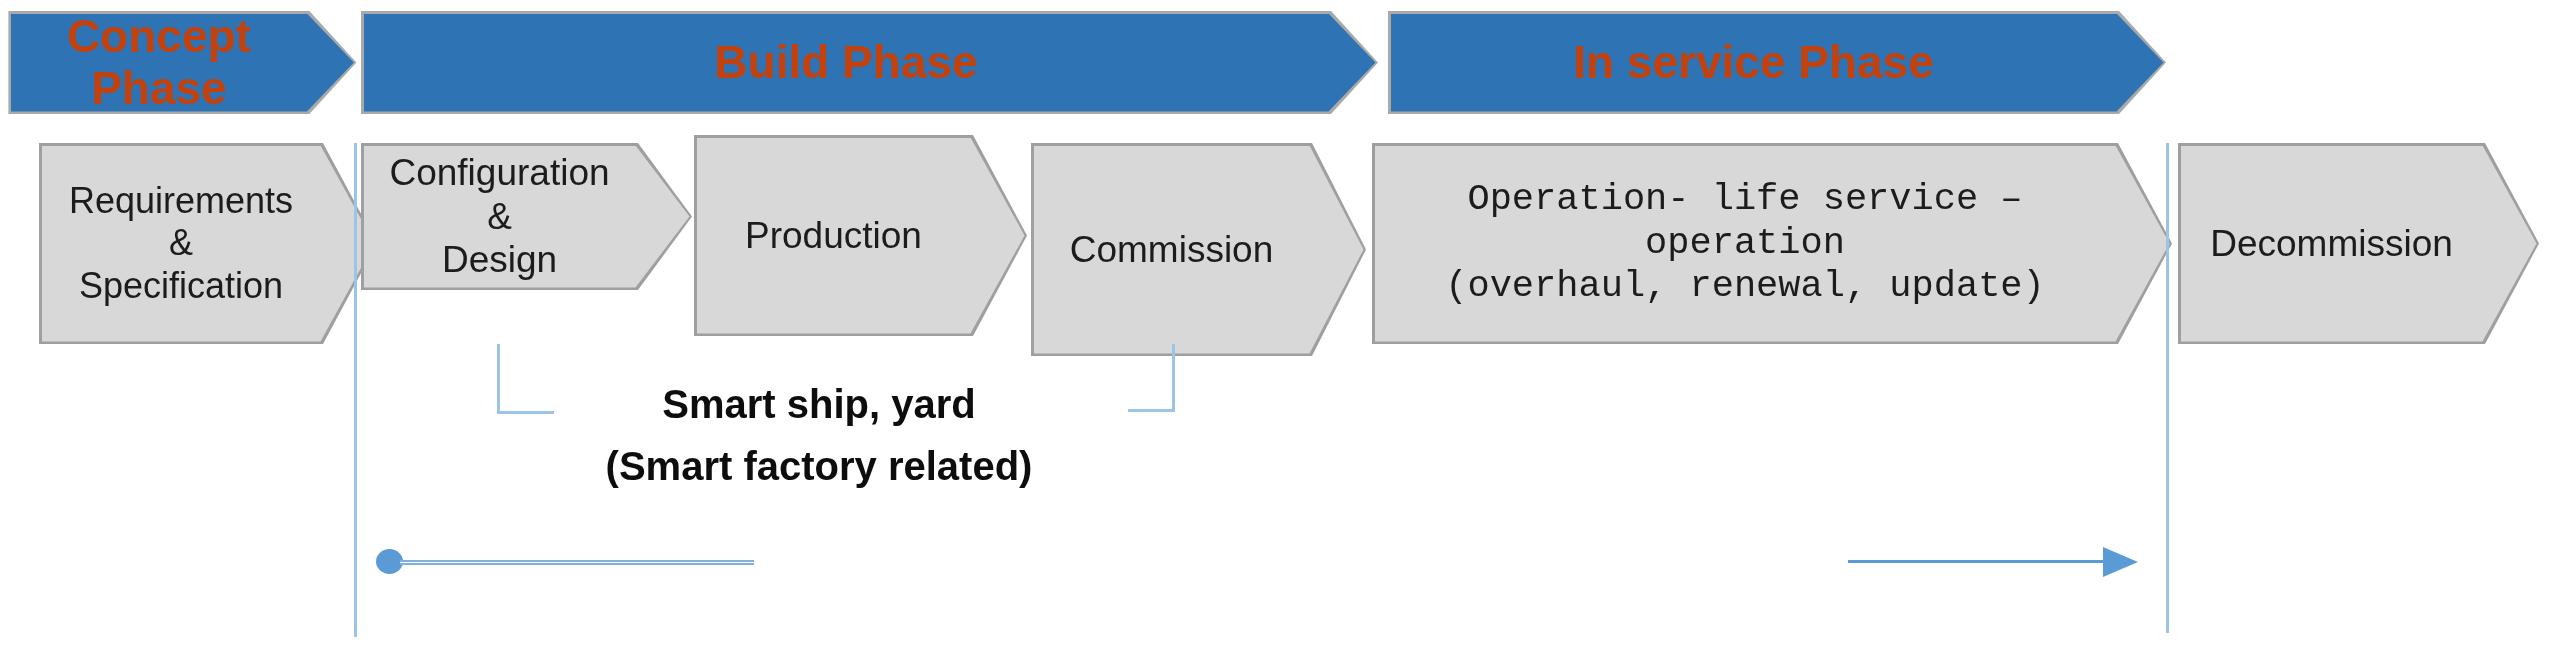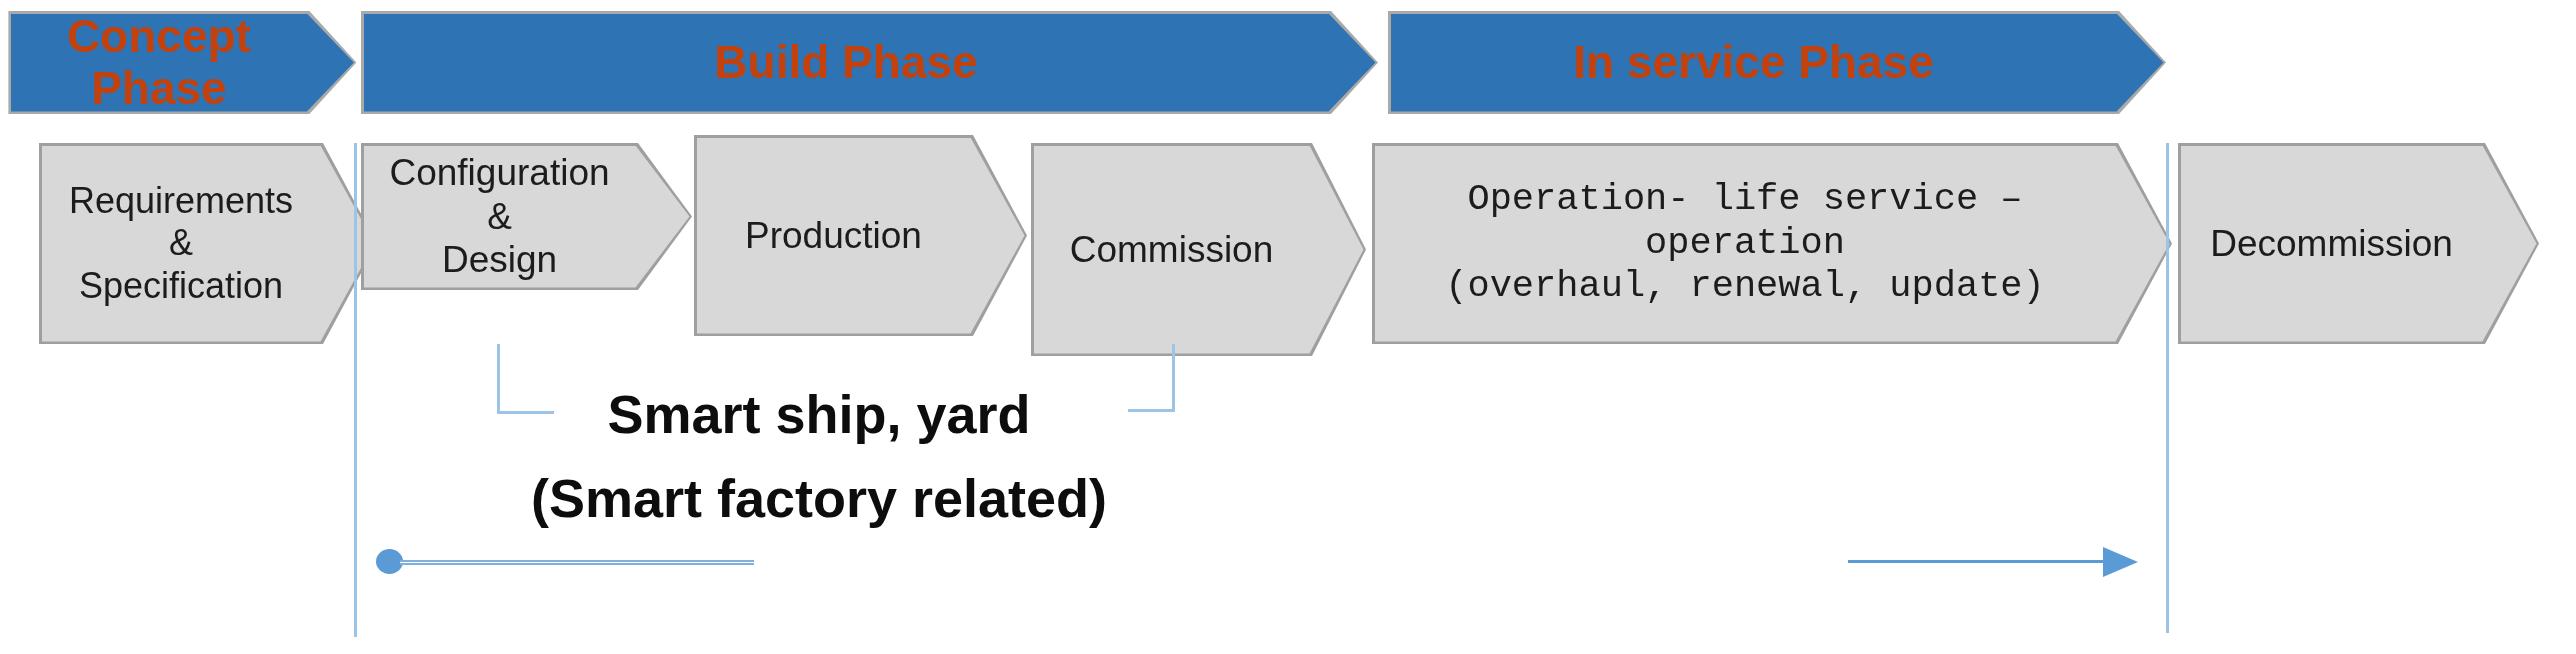--- a/index.html
+++ b/index.html
@@ -57,21 +57,21 @@
 
   .elbow{position:absolute;background:var(--line-blue);}
   #elbow-config-v{left:497px; top:344px;width:2.5px;height:69px;}
   #elbow-config-h{left:497px; top:411px;width:57px;height:2.5px;}
   #elbow-comm-v  {left:1172px;top:344px;width:2.5px;height:68px;}
   #elbow-comm-h  {left:1128px;top:409px;width:47px;height:2.5px;}
 
   
   .note{
     position:absolute;text-align:center;color:#0d0d0d;
-    font-weight:bold;font-size:54px;line-height:1.55;white-space:pre-line;
+    font-weight:bold;font-size:40px;line-height:1.55;white-space:pre-line;
   }
   #note-smart-ship  {left:473px; top:373px;width:692px;}
   #note-smart-repair{left:1401px;top:373px;width:734px;}
   #note-expansion   {left:861px;top:530px;width:861px;line-height:1.2;}
 
   
   #timeline-dot{
     position:absolute;left:376px;top:549px;width:27px;height:25px;
     border-radius:50%;background:var(--accent-blue);
   }

